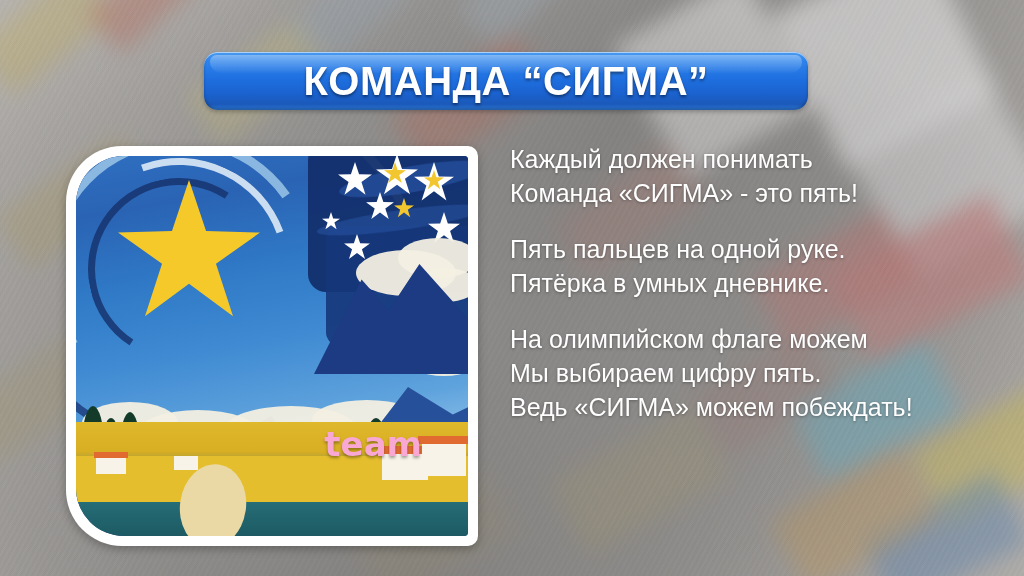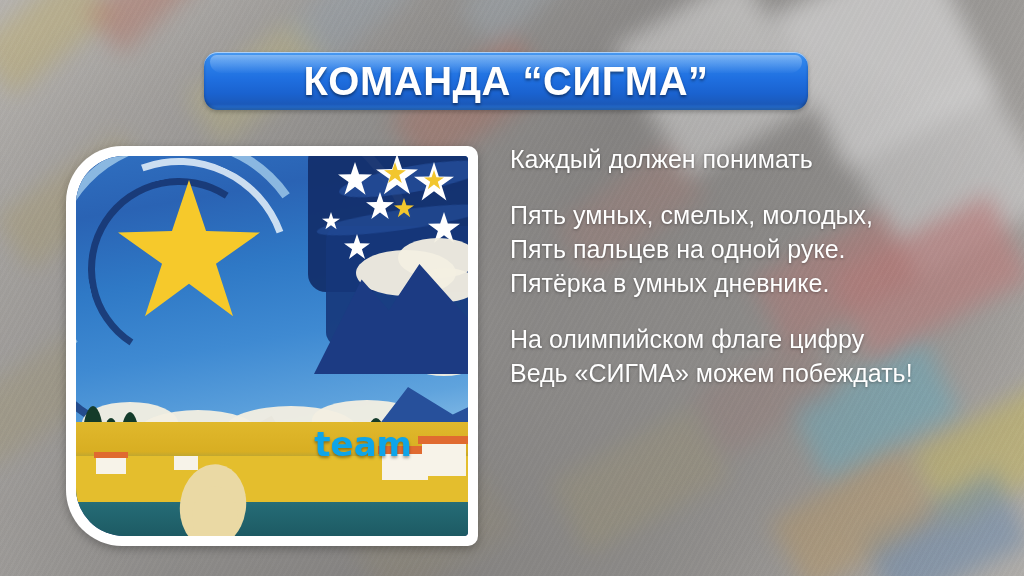--- a/index.html
+++ b/index.html
@@ -188,23 +188,23 @@
     text-align: center;
     color: #f3bf2c;
     font-size: 66px;
     font-weight: bold;
     letter-spacing: -1px;
     font-family: "DejaVu Sans", sans-serif;
     text-shadow: 0 2px 2px rgba(0,0,0,0.22);
   }
   .team-word {
     position: absolute;
-    right: 56px;
+    right: 46px;
     top: 70.5%;
-    color: #0ea5e9;
+    color: #f9a8d4;
     font-size: 34px;
     font-weight: bold;
     letter-spacing: 0px;
     font-family: "DejaVu Sans", sans-serif;
     text-shadow: 0 2px 3px rgba(0,0,0,0.35);
   }
 
   
   .poem {
     position: absolute;
@@ -326,27 +326,28 @@
       <div class="house" style="left:98px;  top:300px; width:24px; height:14px;"></div>
 
       <div class="team-word">team</div>
     </div>
   </div>
 
   <div class="poem">
 
     <div class="stanza">
       <div class="pline">Каждый должен понимать</div>
+      <div class="pline">Команда «СИГМА» -  это пять!</div>
     </div>
 
     <div class="stanza">
-      <div class="pline">Пять умных, смелых, молодых,</div>
       <div class="pline">Пять пальцев на одной руке.</div>
       <div class="pline">Пятёрка в умных дневнике.</div>
     </div>
 
     <div class="stanza">
-      <div class="pline">На олимпийском флаге цифру</div>
+      <div class="pline">На олимпийском флаге можем</div>
+      <div class="pline">Мы выбираем цифру пять.</div>
       <div class="pline">Ведь «СИГМА» можем побеждать!</div>
     </div>
 
   </div>
 </div>
 
 </body></html>

